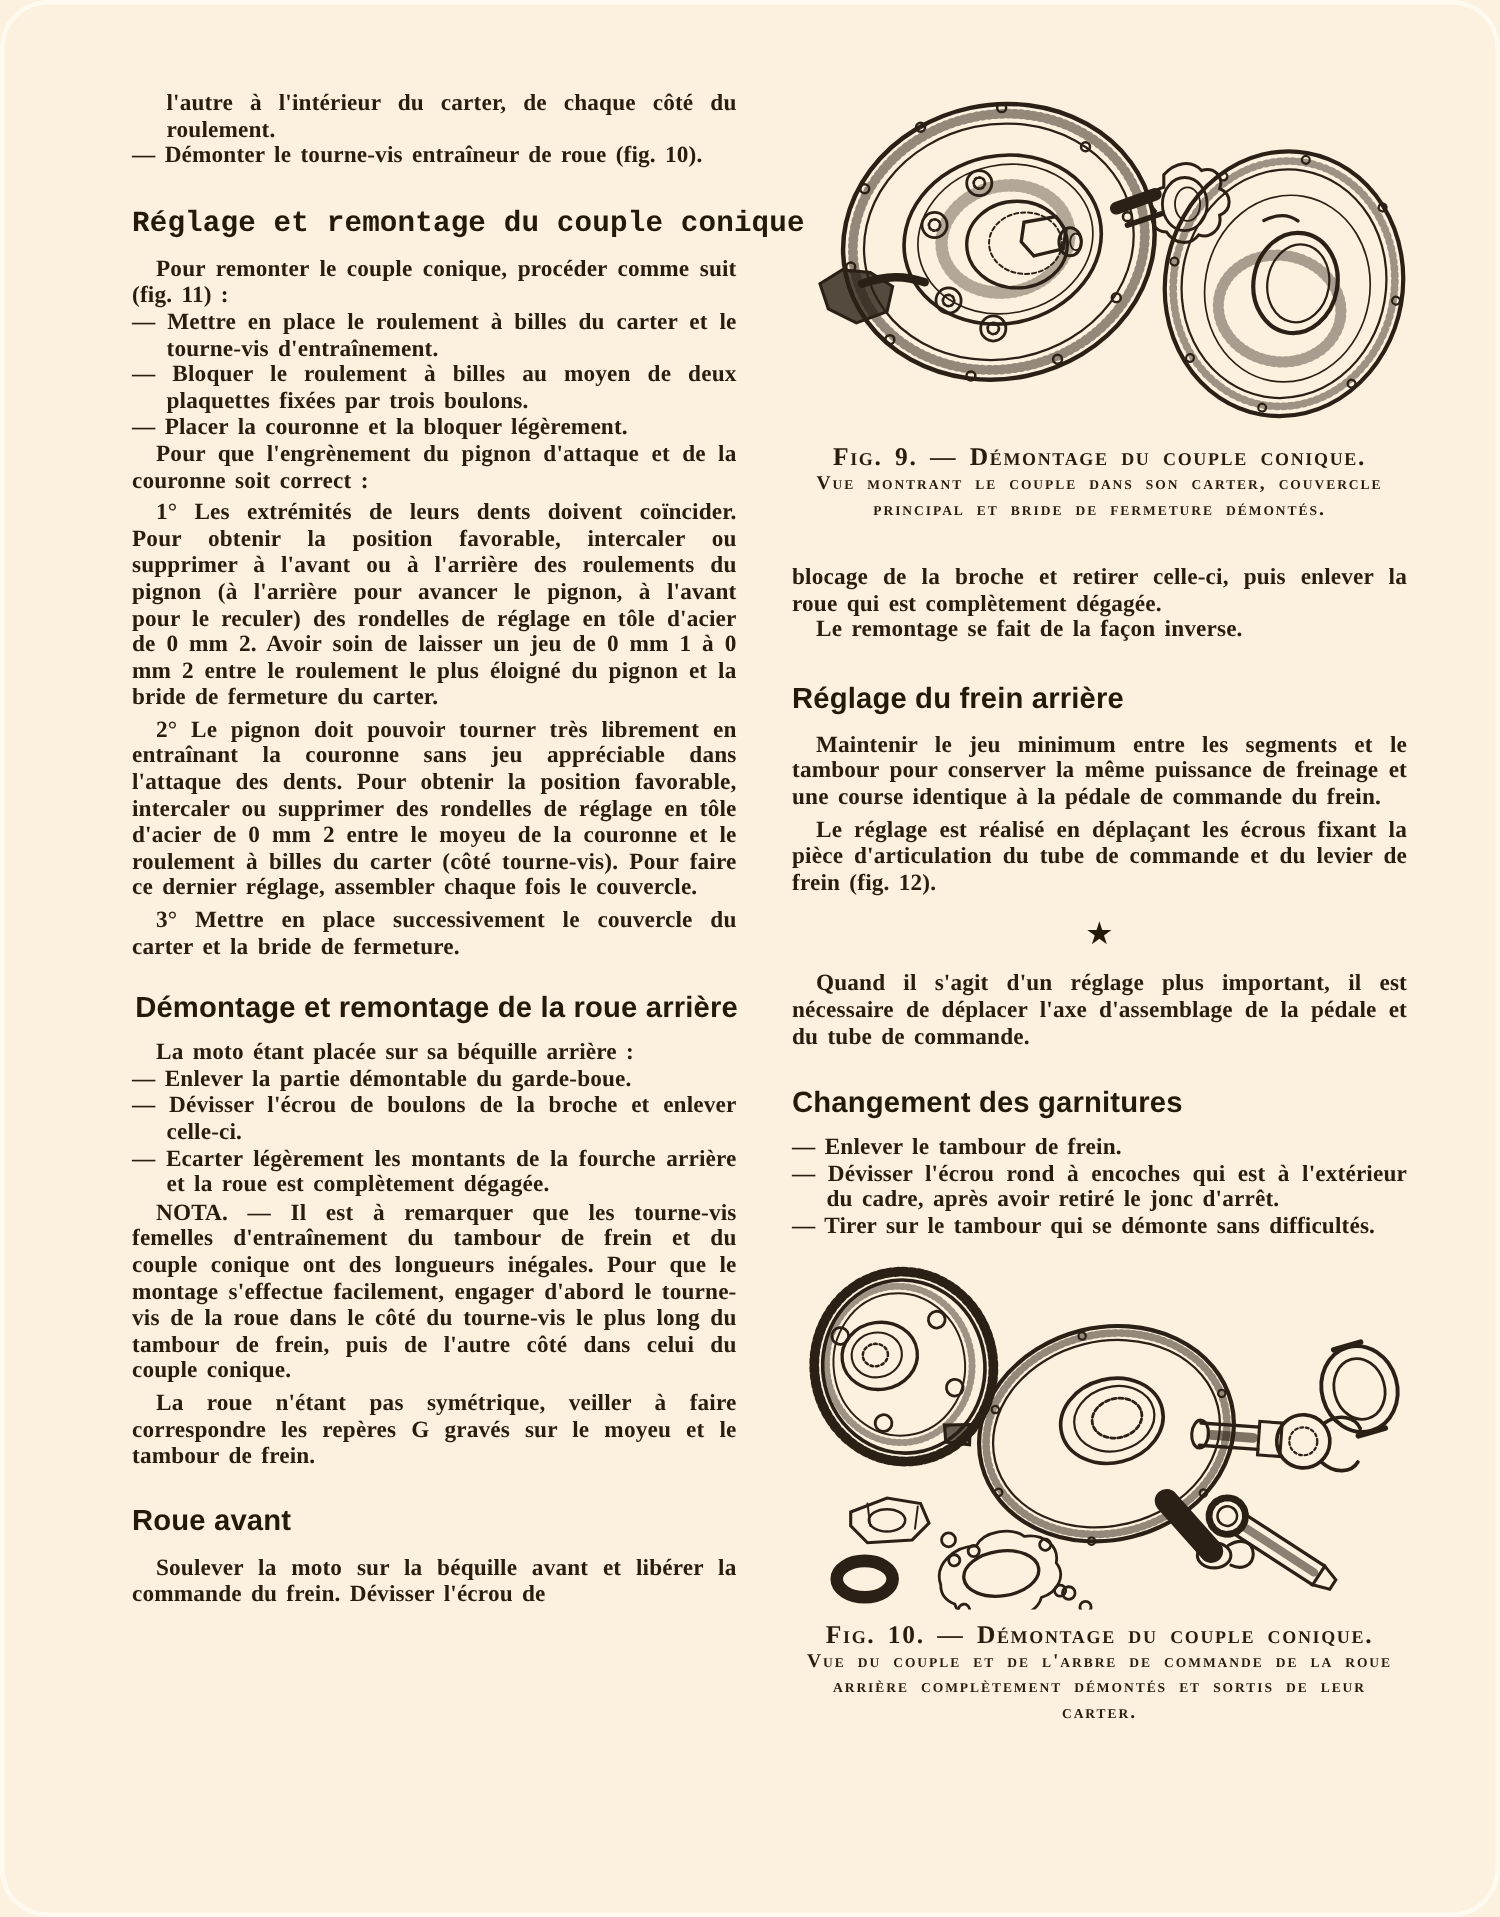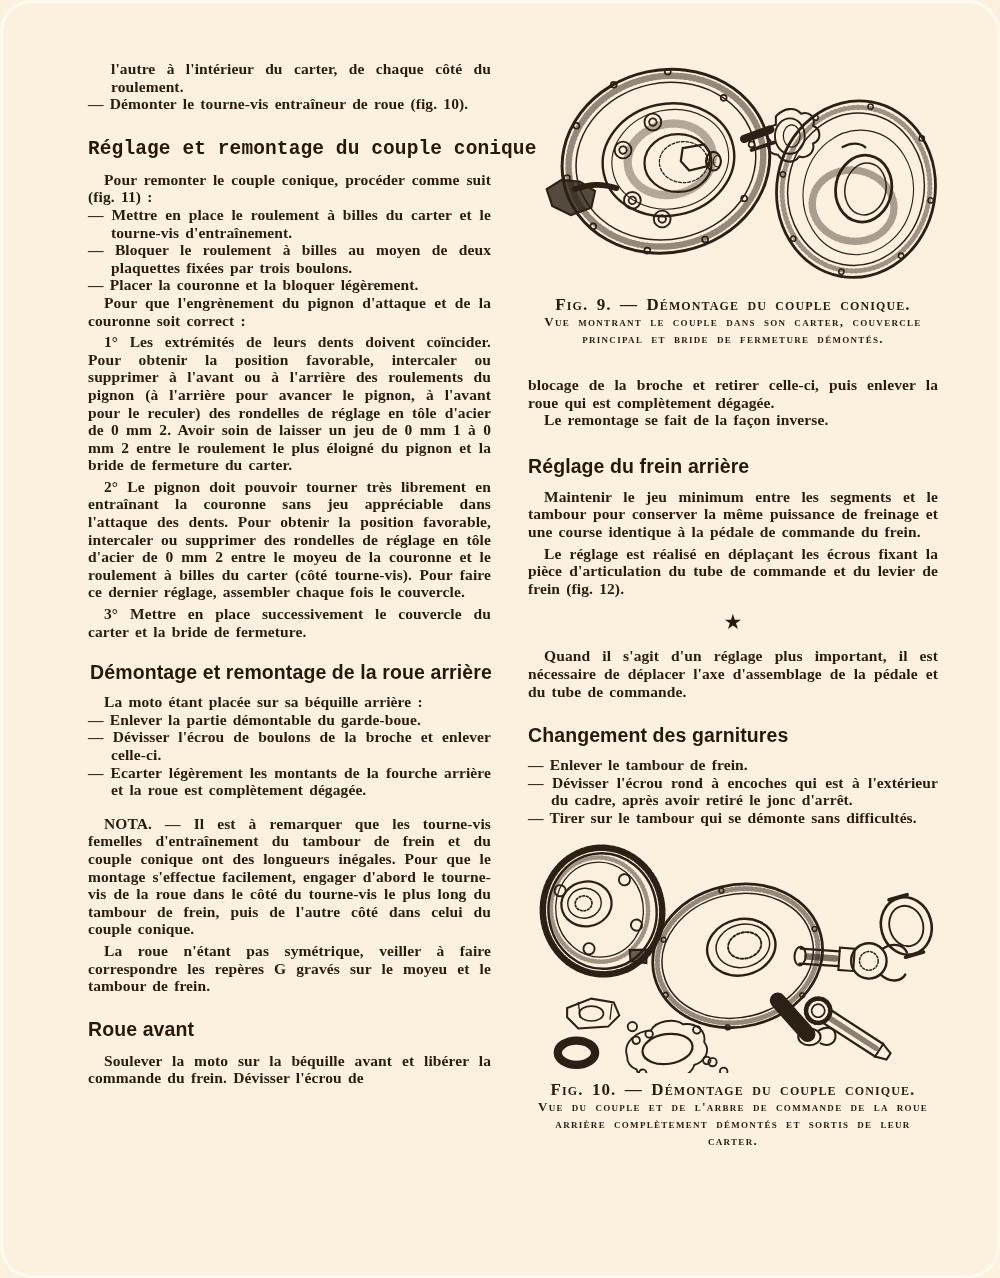--- a/index.html
+++ b/index.html
@@ -28,21 +28,21 @@
     font-size:19.5px;line-height:23px;margin:0;
     letter-spacing:.1px;white-space:nowrap;
   }
   h2.wrap{white-space:normal;padding-left:26px;text-indent:-26px;width:380px;}
   .h-couple{margin:25px 0 10px 0;font-family:Liberation Mono, monospace;}
   .h-roue-arr{margin:21px 0 9px 0;text-align:center;}
   .h-roue-av{margin:23px 0 11px 0;}
   .h-frein{margin:26px 0 10px 0;}
   .h-garn{margin:24px 0 9px 0;}
   .mt4{margin-top:4px;}
-  .nota{margin-top:16px;}
+  .nota{margin-top:1px;}
   .fig{display:block;}
   .figcap-title{
     margin-top:8px;text-align:center;font-size:17px;line-height:17px;
     font-variant:small-caps;letter-spacing:1.1px;word-spacing:3px;font-weight:700;
   }
   .figcap-sub{
     text-align:center;font-size:13px;line-height:17px;
     font-variant:small-caps;letter-spacing:1.3px;word-spacing:3.5px;font-weight:700;
     padding:0 2px;
   }

